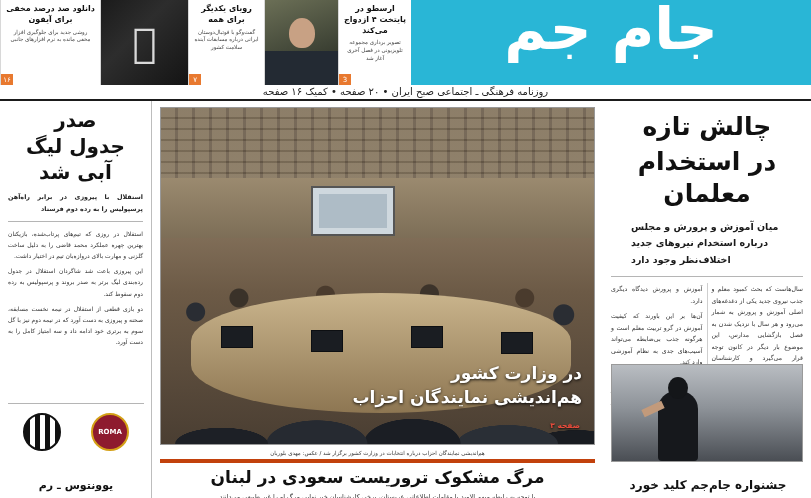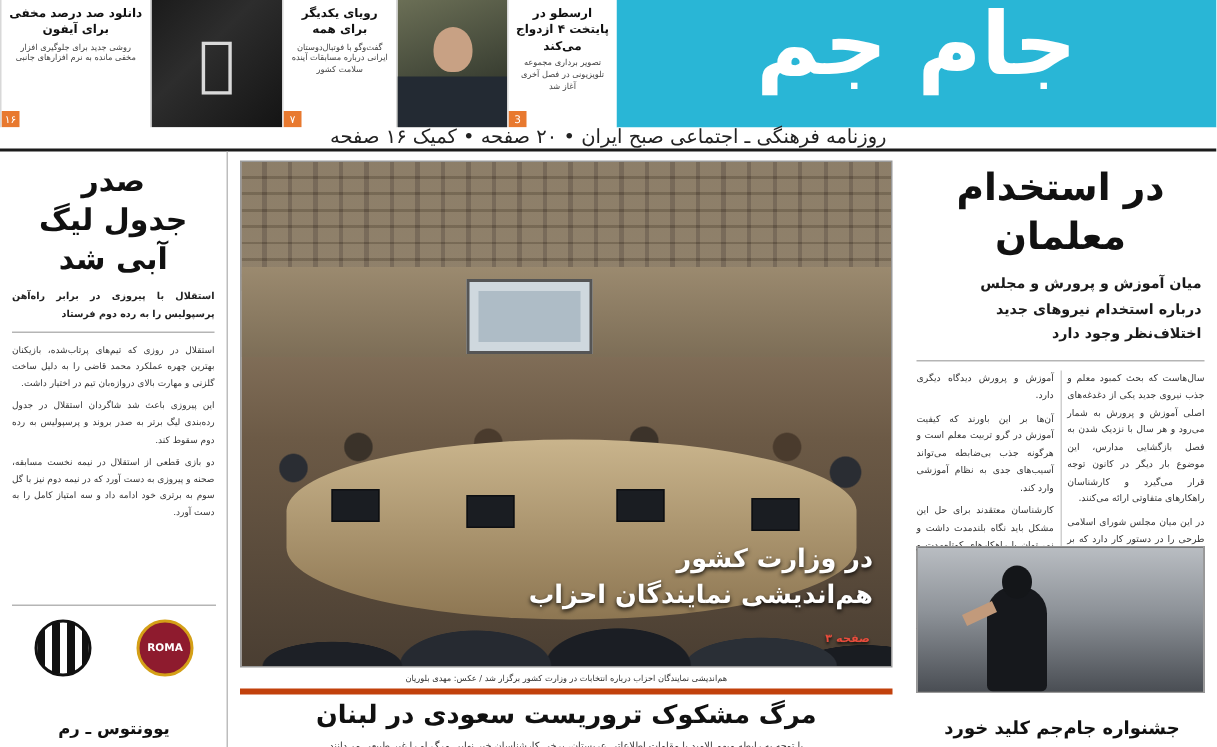--- a/index.html
+++ b/index.html
@@ -26,32 +26,32 @@
 
   .ph{position:absolute;inset:0;background:#777;}
   .ph.apple{background:linear-gradient(135deg,#1b1b1b 0%,#2d2d2d 40%,#141414 100%);}
   .apple-glyph{position:absolute;left:50%;top:50%;transform:translate(-50%,-50%);font-size:40px;color:#d9d9d9;}
   .ph.man1{background:linear-gradient(160deg,#6b6f56 0%,#3f4436 60%,#23261d 100%);}
   .face{position:absolute;width:26px;height:30px;border-radius:50% 50% 45% 45%;background:#c8a184;}
   .body-sh{position:absolute;bottom:0;width:100%;height:34px;background:#232a33;}
 
   .band{position:absolute;left:0;top:85px;width:811px;height:14px;background:#ffffff;border-bottom:2px solid #1b1b1b;}
   .band-inner{position:absolute;left:0;top:0;width:811px;height:13px;display:flex;align-items:center;justify-content:center;}
-  .band-txt{font-size:13px;color:#222;letter-spacing:0;}
+  .band-txt{font-size:10px;color:#222;letter-spacing:0;}
 
   
   .content{position:absolute;left:0;top:101px;width:811px;height:397px;}
 
   .col-right{position:absolute;right:0;top:0;width:208px;height:397px;padding:6px 8px 0 8px;box-sizing:border-box;}
   .col-left{position:absolute;left:0;top:0;width:152px;height:397px;padding:6px 8px 0 8px;box-sizing:border-box;border-right:1px solid #bdbdbd;}
   .col-mid{position:absolute;left:152px;top:0;width:451px;height:397px;box-sizing:border-box;}
 
   .headline{font-size:25px;font-weight:bold;color:#111;line-height:1.3;text-align:center;margin:4px 0 0 0;}
   .headline2{font-size:25px;font-weight:bold;color:#111;line-height:1.3;text-align:center;margin:2px 0 8px 0;}
-  .deck{font-size:9.5px;font-weight:bold;color:#1a1a1a;line-height:1.75;text-align:right;margin:6px 2px 8px 20px;}
+  .deck{font-size:9.5px;font-weight:bold;color:#1a1a1a;line-height:1.75;text-align:left;margin:6px 2px 8px 20px;}
   .rule{height:1px;background:#b5b5b5;margin:6px 0;}
 
   .twocol{column-count:2;column-gap:9px;column-rule:1px solid #cfcfcf;}
   .body-txt{font-size:6.2px;color:#333;line-height:1.85;text-align:justify;}
   .body-txt p{margin:0 0 4px 0;}
 
   .cont-note{font-size:7px;font-weight:bold;color:#c0392b;text-align:left;margin-top:2px;}
 
   
   .photo{position:relative;width:100%;height:100%;overflow:hidden;background:#3a2f27;}
@@ -160,20 +160,21 @@
 
   <div class="band">
     <div class="band-inner">
       <span class="band-txt">روزنامه فرهنگی ـ اجتماعی صبح ایران • ۲۰ صفحه • کمیک ۱۶ صفحه</span>
     </div>
   </div>
 
   <div class="content">
 
     <div class="col-right">
+      <div class="headline">چالش تازه</div>
       <div class="headline2">در استخدام معلمان</div>
       <div class="deck">میان آموزش و پرورش و مجلس درباره استخدام نیروهای جدید اختلاف‌نظر وجود دارد</div>
       <div class="rule"></div>
 
       <div class="twocol">
         <div class="body-txt">
           <p>سال‌هاست که بحث کمبود معلم و جذب نیروی جدید یکی از دغدغه‌های اصلی آموزش و پرورش به شمار می‌رود و هر سال با نزدیک شدن به فصل بازگشایی مدارس، این موضوع بار دیگر در کانون توجه قرار می‌گیرد و کارشناسان راهکارهای متفاوتی ارائه می‌کنند.</p>
           <p>در این میان مجلس شورای اسلامی طرحی را در دستور کار دارد که بر اساس آن قرار است بخشی از نیروهای مورد نیاز از طریق ماده‌های قانونی جذب شوند، اما آموزش و پرورش دیدگاه دیگری دارد.</p>
           <p>آن‌ها بر این باورند که کیفیت آموزش در گرو تربیت معلم است و هرگونه جذب بی‌ضابطه می‌تواند آسیب‌های جدی به نظام آموزشی وارد کند.</p>
           <p>کارشناسان معتقدند برای حل این مشکل باید نگاه بلندمدت داشت و نمی‌توان با راهکارهای کوتاه‌مدت و مقطعی، انتظار بهبود کیفیت آموزش را داشت. آموزش و پرورش نیازمند برنامه‌ریزی دقیق برای تامین نیروی انسانی است.</p>

